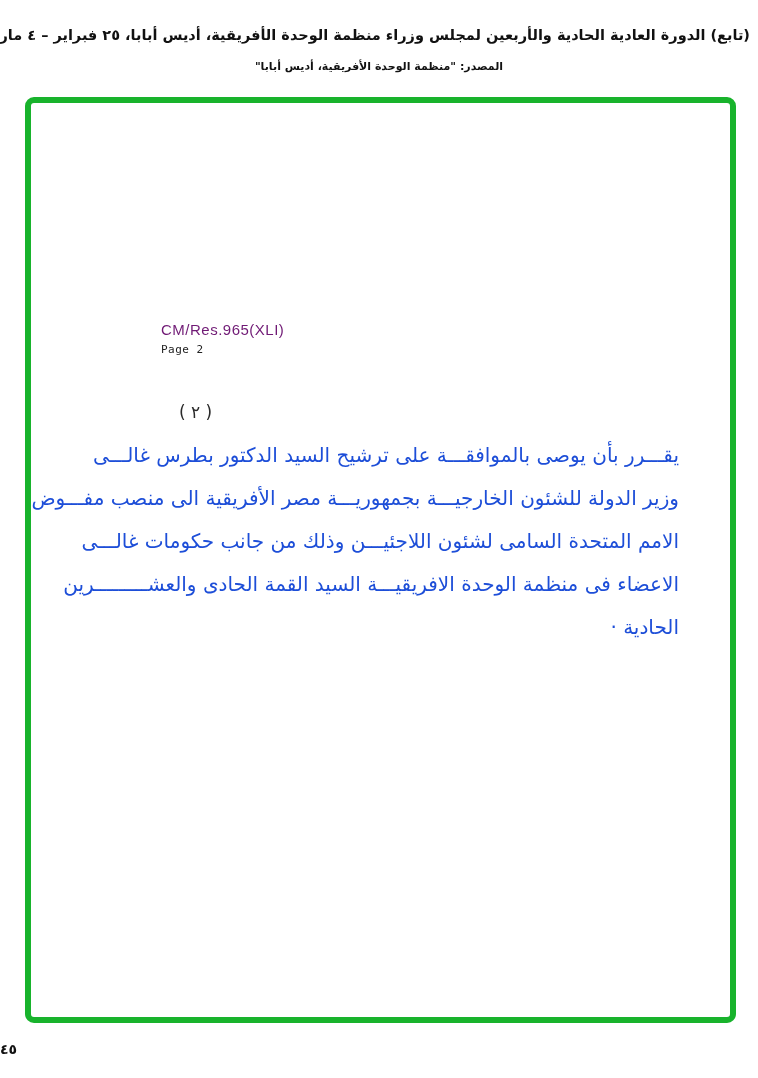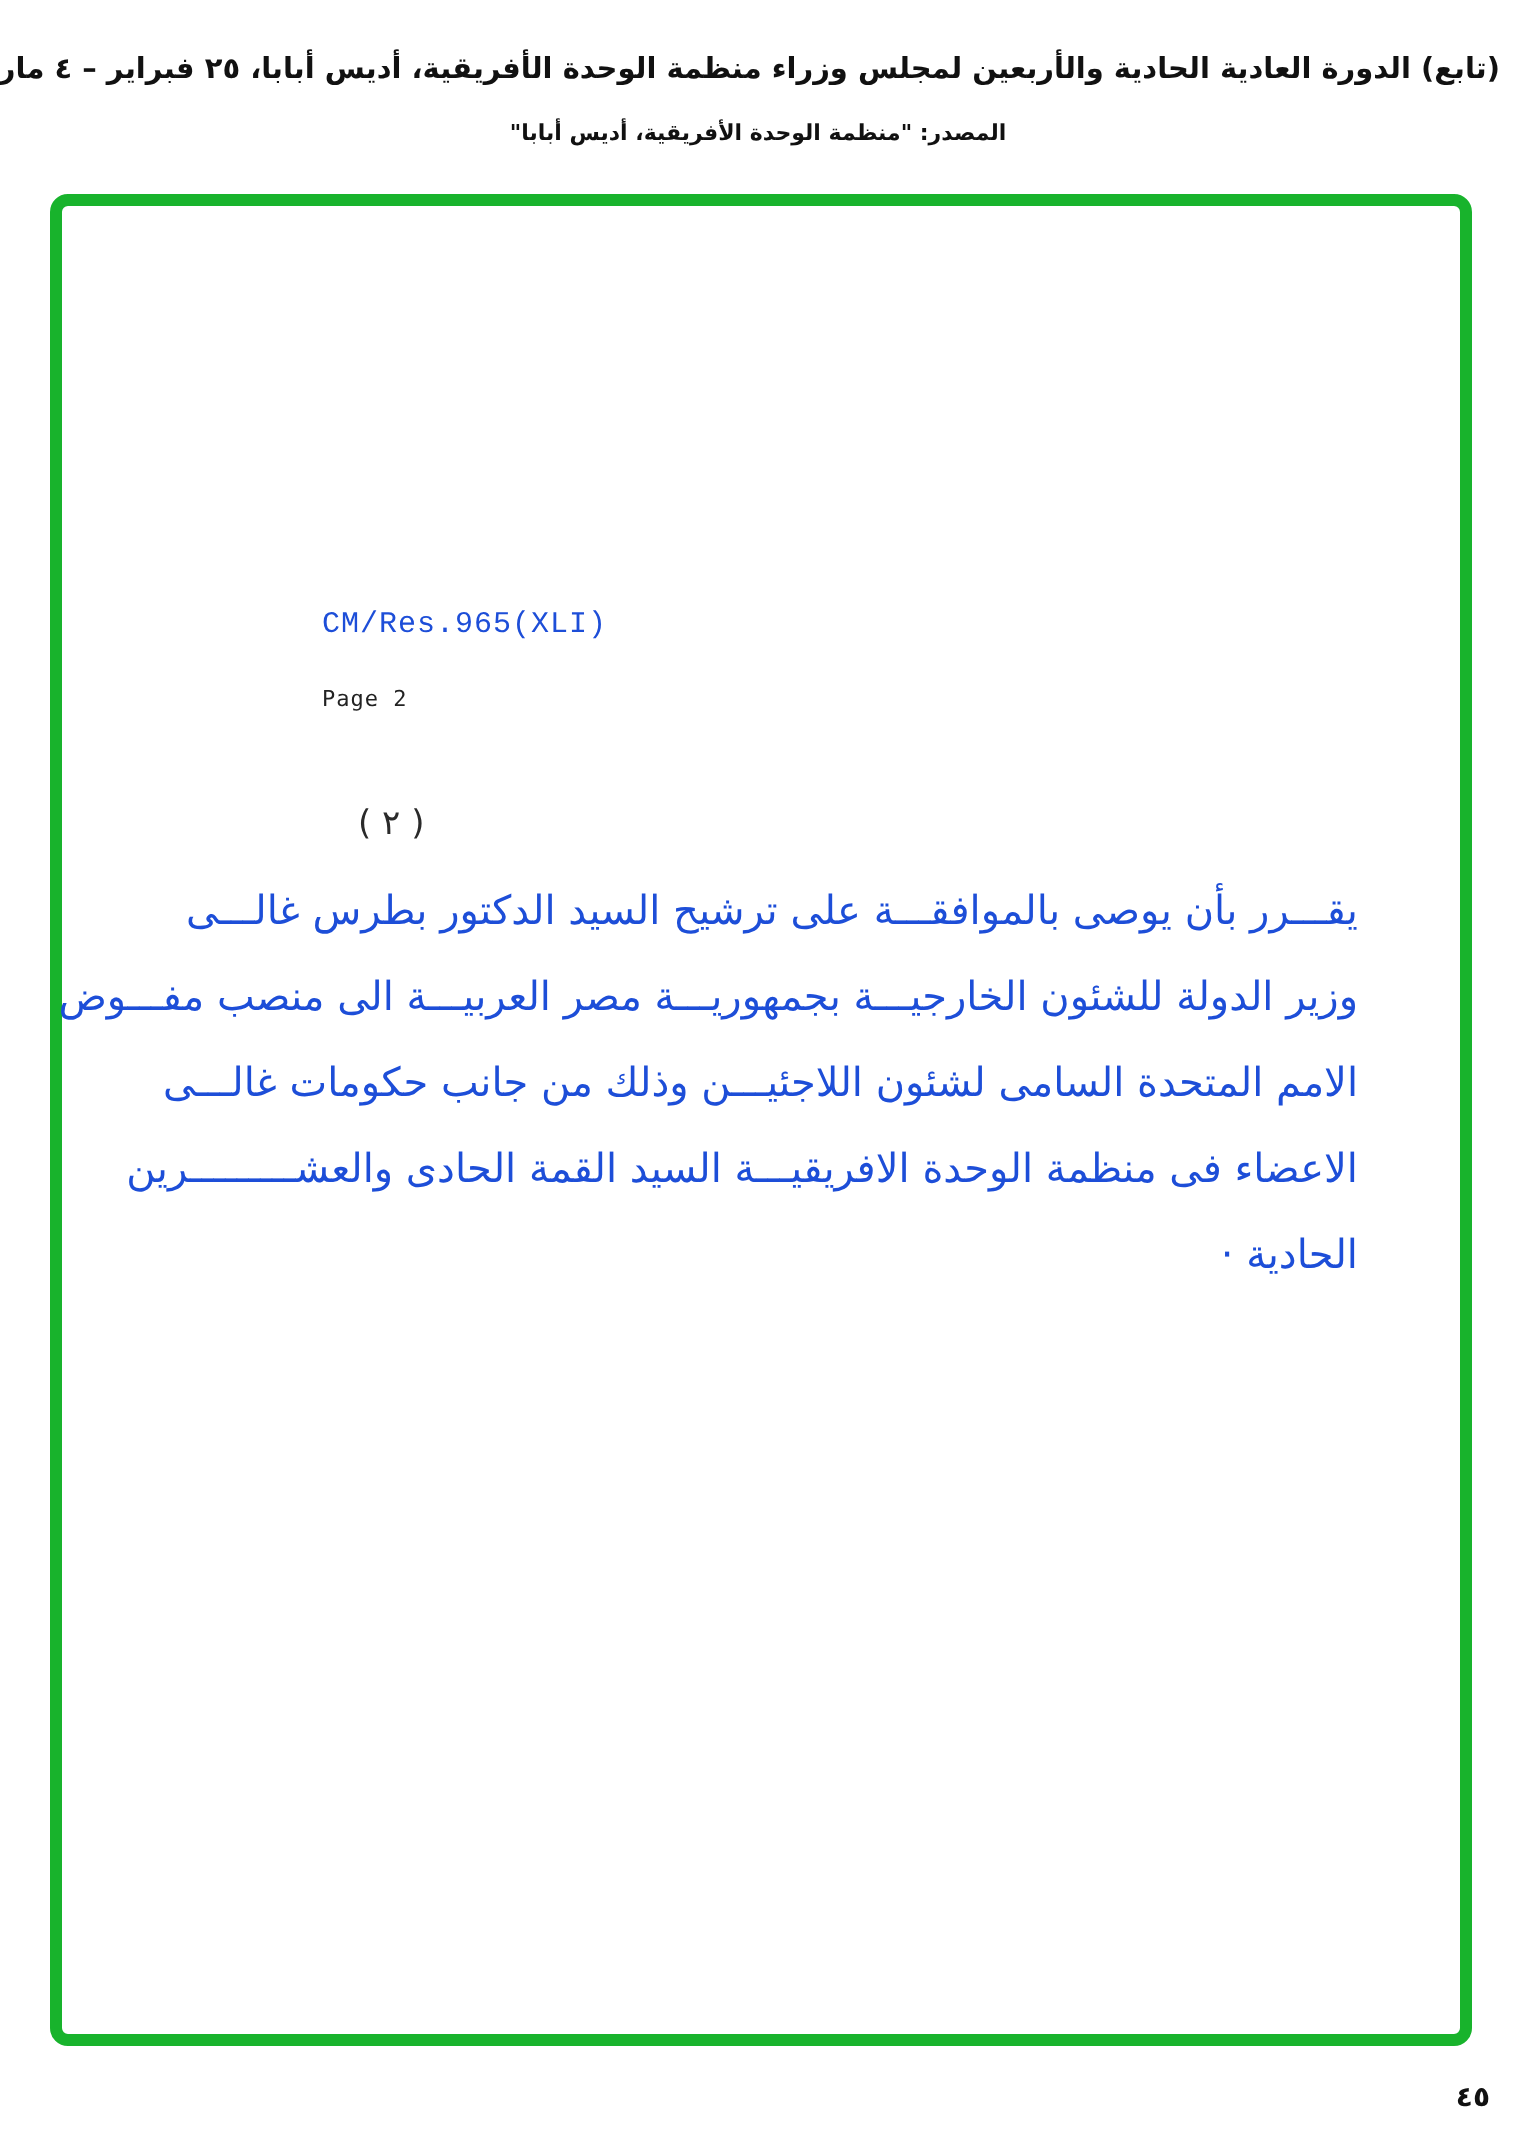--- a/index.html
+++ b/index.html
@@ -42,24 +42,24 @@
     left: 25px; top: 97px;
     width: 711px; height: 926px;
     border: 6px solid #18b32c;
     border-radius: 9px;
     background: #ffffff;
   }
 
   
   .doc-ref {
     position: absolute;
-    left: 130px; top: 201px;
-    font-family: Liberation Mono, monospace;
+    left: 130px; top: 218px;
+    font-family: Liberation Sans, sans-serif;
     font-size: 15px;
-    color: #1d4ed8;
+    color: #701a75;
     letter-spacing: 0.5px;
   }
   .doc-page-label {
     position: absolute;
     left: 130px; top: 240px;
     font-family: "DejaVu Sans Mono", monospace;
     font-size: 11px;
     color: #222222;
     letter-spacing: 0.5px;
   }
@@ -87,23 +87,23 @@
     white-space: nowrap;
   }
   .body-text .line.last {
     text-align: right;
     text-align-last: right;
   }
 
   
   .footer-number {
     position: absolute;
-    left: 0; right: 13px;
+    left: 0; right: 0;
     top: 1041px;
-    text-align: right;
+    text-align: left;
     direction: rtl;
     font-size: 14px;
     font-weight: bold;
     color: #111111;
   }
 </style>
 </head>
 <body>
 
 <div class="page">
@@ -115,21 +115,21 @@
   <div class="frame">
 
     <div class="doc-ref">CM/Res.965(XLI)</div>
 
     <div class="doc-page-label">Page 2</div>
 
     <div class="section-number">( ٢ )</div>
 
     <div class="body-text">
       <div class="line">يقـــرر بأن يوصى بالموافقـــة على ترشيح السيد الدكتور بطرس غالـــى</div>
-      <div class="line">وزير الدولة للشئون الخارجيـــة بجمهوريـــة مصر العربيـــة الى منصب مفـــوض</div>
+      <div class="line">وزير الدولة للشئون الخارجيـــة بجمهوريـــة مصر الأفريقية الى منصب مفـــوض</div>
       <div class="line">الامم المتحدة السامى لشئون اللاجئيـــن وذلك من جانب حكومات غالـــى</div>
       <div class="line">الاعضاء فى منظمة الوحدة الافريقيـــة السيد القمة الحادى والعشـــــــــرين</div>
       <div class="line last">الحادية ·</div>
     </div>
 
   </div>
 
   <div class="footer-number">٤٥</div>
 
 </div>

